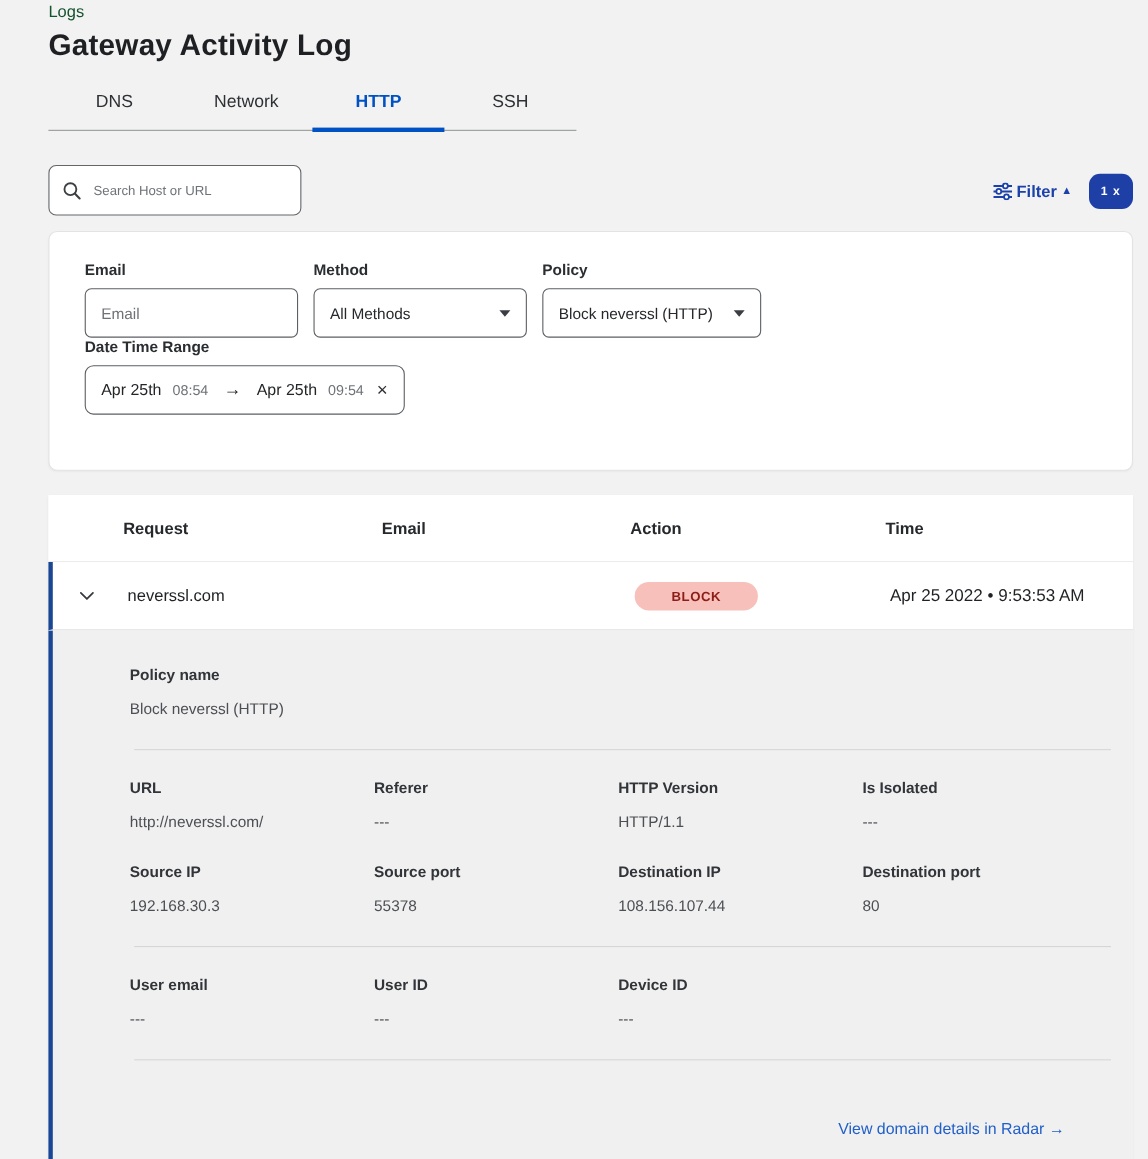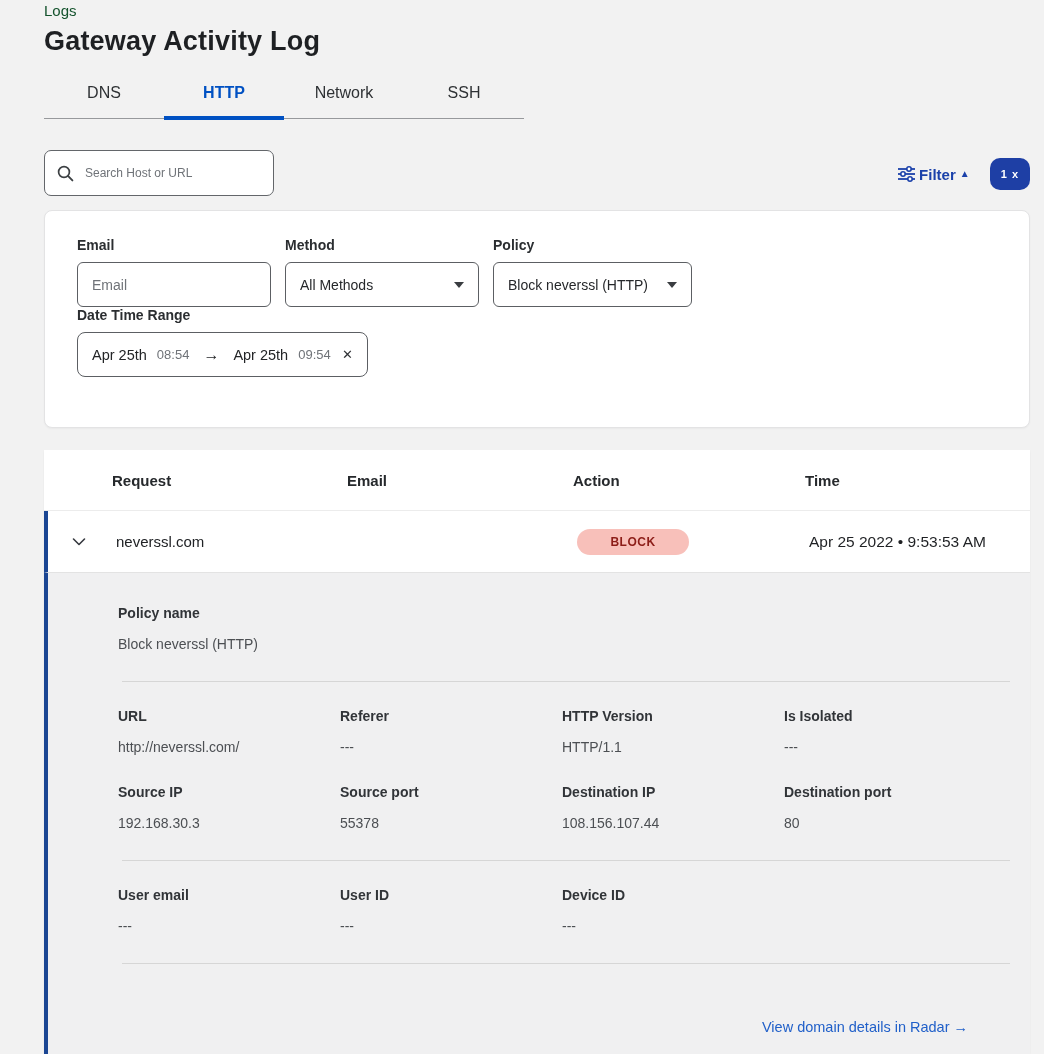--- a/index.html
+++ b/index.html
@@ -23,21 +23,21 @@
 
   
   .search-row { position:absolute; left:44px; top:150px; width:986px; height:46px; }
   .search-box { position:absolute; left:0; top:0; width:230px; height:46px; background:#fff; border:1px solid #63666a; border-radius:7px; display:flex; align-items:center; padding:0 12px; }
   .search-box svg { flex:0 0 auto; }
   .search-box input { border:none; outline:none; background:transparent; margin-left:11px; font-size:12px; color:#26282b; width:170px; font-family:inherit; }
   .search-box input::placeholder { color:#6f7378; }
   .filter-ctrl { position:absolute; right:0; top:8px; display:flex; align-items:center; gap:4px; cursor:pointer; }
   .filter-ctrl .flabel { color:#1b41aa; font-weight:bold; font-size:15px; }
   .filter-ctrl .caret-up { color:#1b41aa; font-size:10px; line-height:1; }
-  .filter-badge { background:#1e3fa5; color:#fff; font-size:11px; font-weight:bold; border-radius:10px; padding:10px 11px; margin-left:16px; letter-spacing:1px; }
+  .filter-badge { background:#1e3fa5; color:#fff; font-size:11px; font-weight:bold; border-radius:10px; padding:10px 11px; margin-left:11px; letter-spacing:1px; }
 
   
   .filter-panel { position:absolute; left:44px; top:210px; width:986px; height:218px; background:#fff; border:1px solid #e3e3e4; border-radius:8px; padding:26px 0 0 32px; box-shadow:0 1px 2px rgba(0,0,0,.04); }
   .f-label { font-size:14px; font-weight:bold; color:#2b2e31; margin-bottom:9px; }
   .f-row1 { display:flex; gap:14px; }
   .f-field { display:flex; flex-direction:column; }
   .t-input, .sel { height:45px; border:1px solid #5c5f63; border-radius:6px; background:#fff; font-size:14px; color:#26282b; }
   .t-input { width:194px; padding:0 14px; outline:none; font-family:inherit; }
   .t-input::placeholder { color:#6f7378; }
   .sel { display:flex; align-items:center; justify-content:space-between; padding:0 14px; cursor:pointer; }
@@ -73,22 +73,22 @@
 </head>
 <body>
 
 <div class="hdr">
   <div class="breadcrumb">Logs</div>
   <div class="page-title">Gateway Activity Log</div>
 </div>
 
 <div class="tabs">
   <div class="tab">DNS</div>
+  <div class="tab">Network</div>
   <div class="tab active">HTTP</div>
-  <div class="tab">Network</div>
   <div class="tab">SSH</div>
 </div>
 
 <div class="search-row">
   <div class="search-box">
     <svg width="17" height="17" viewBox="0 0 17 17">
         <circle cx="7" cy="7" r="5.4" fill="none" stroke="#3c4043" stroke-width="1.7"></circle>
         <line x1="11.2" y1="11.2" x2="15.4" y2="15.4" stroke="#3c4043" stroke-width="1.9" stroke-linecap="round"></line>
       </svg>
     <input placeholder="Search Host or URL" style="">

